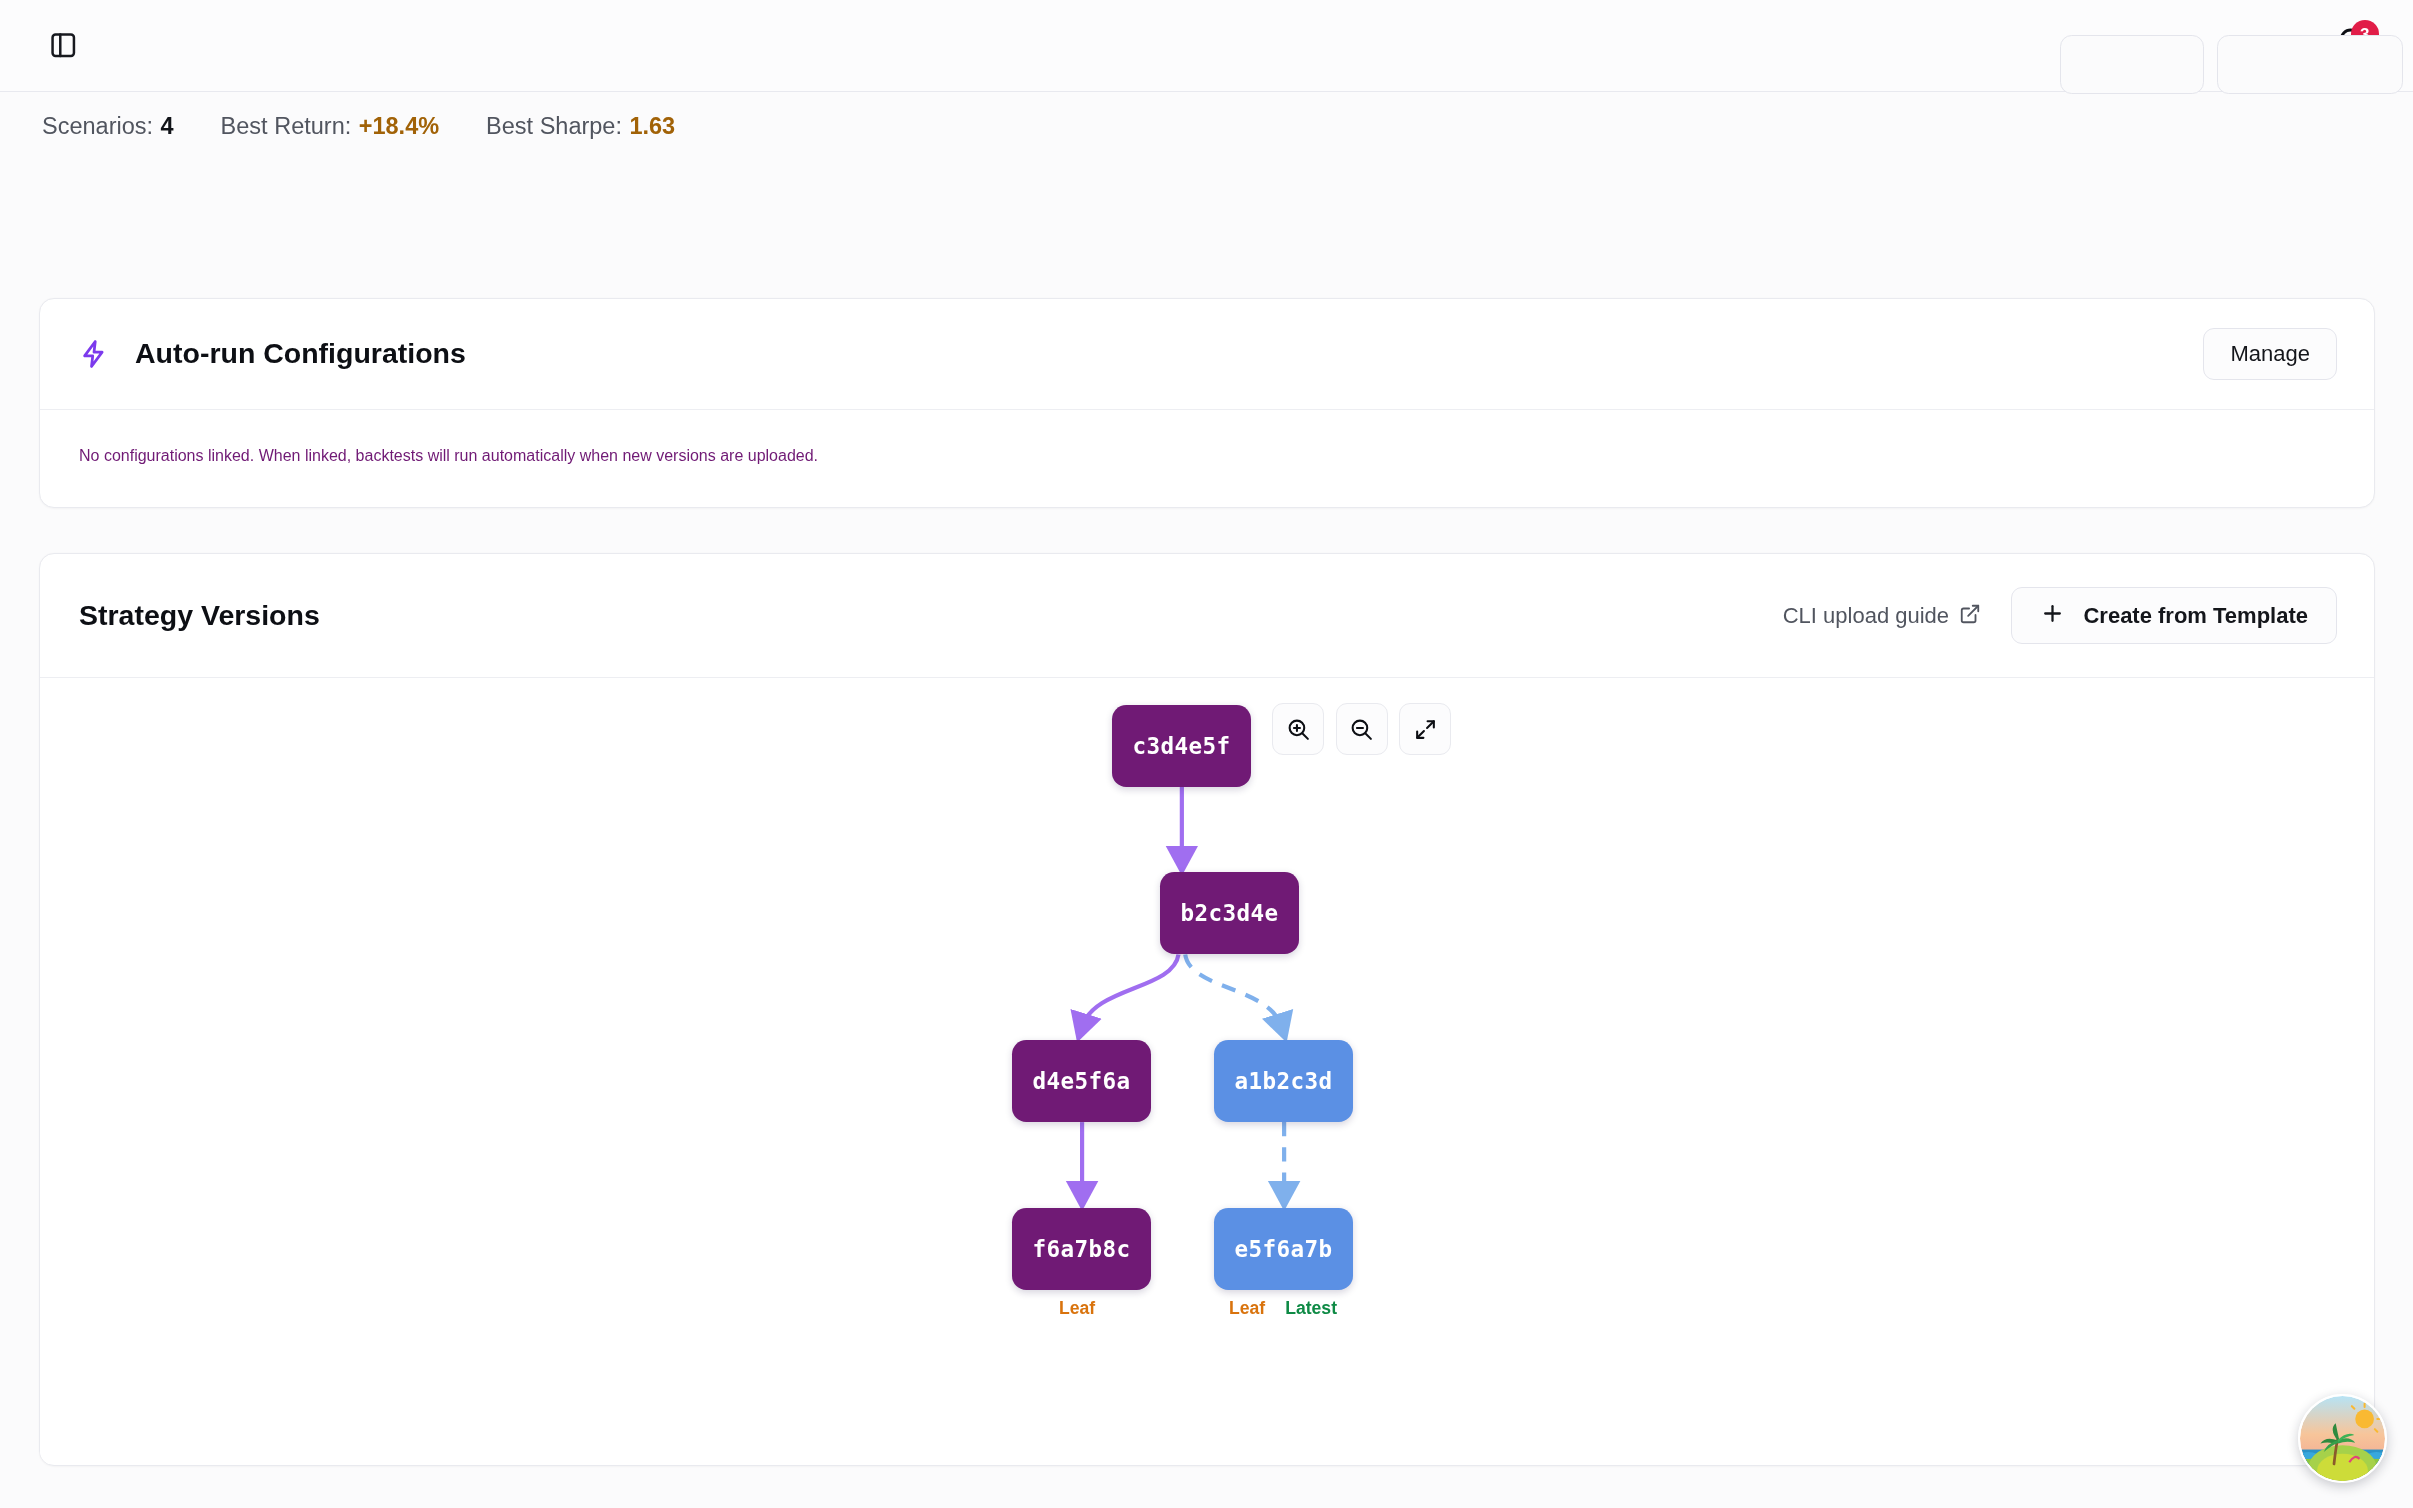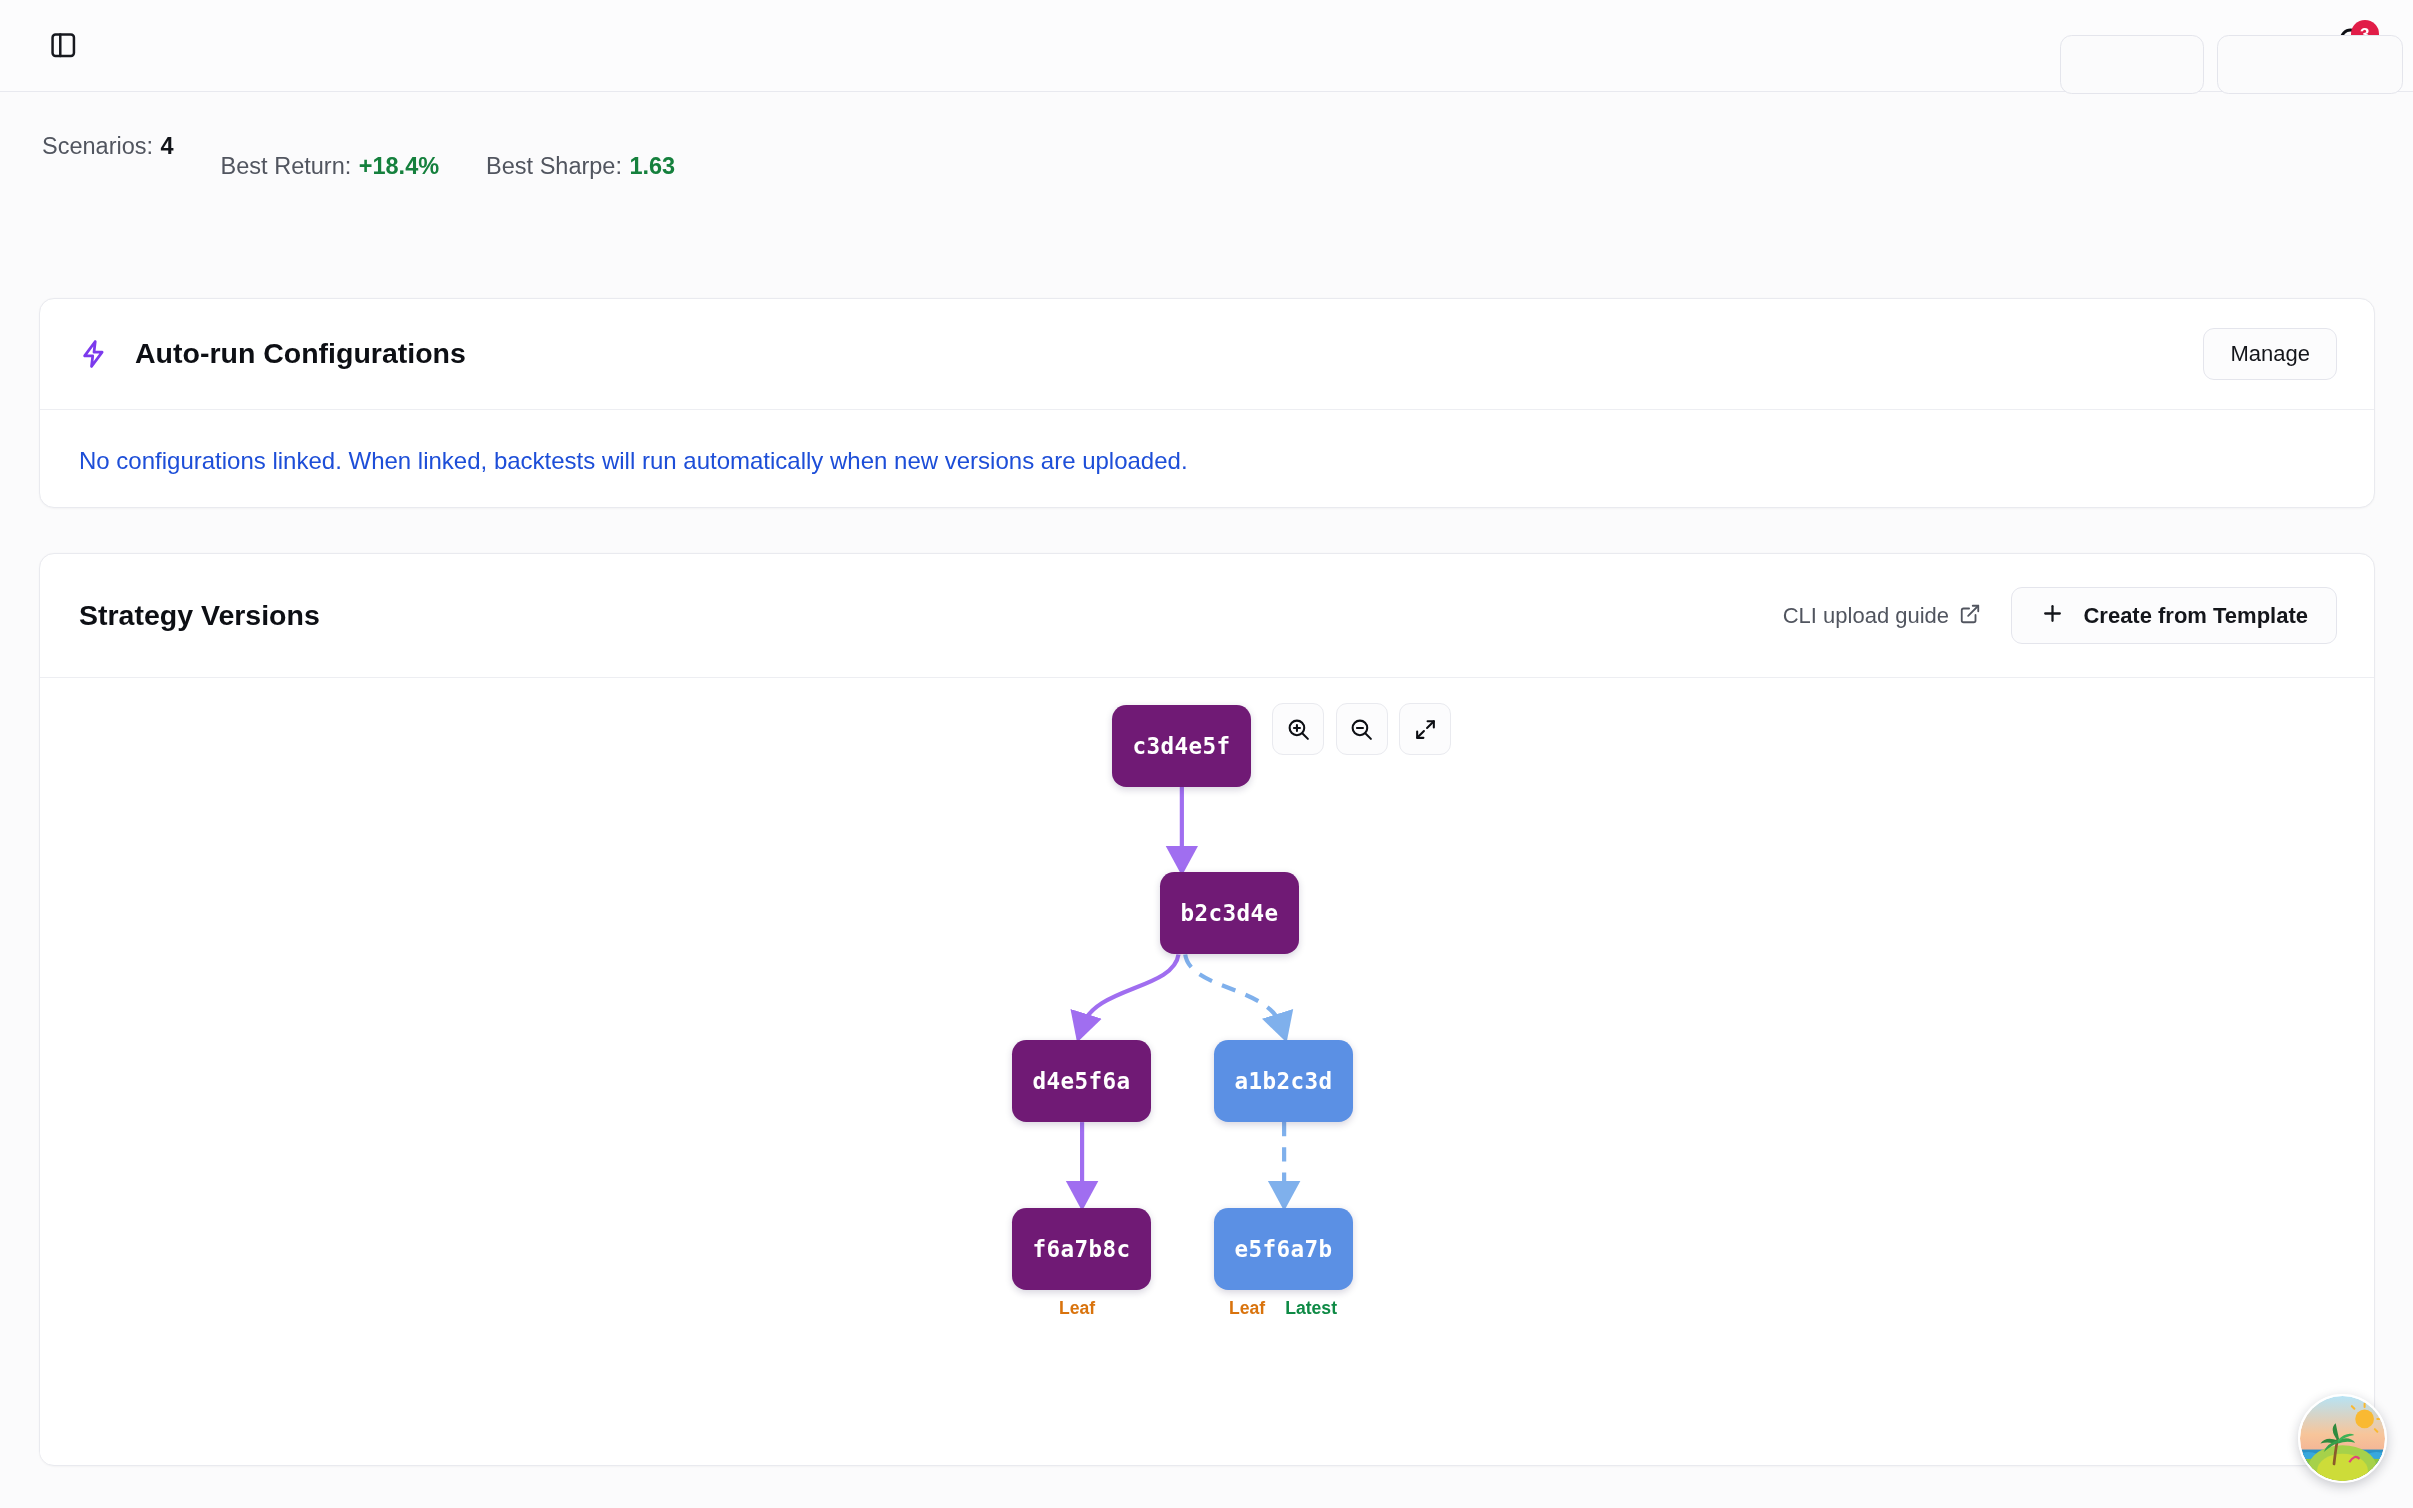--- a/index.html
+++ b/index.html
@@ -78,21 +78,21 @@
     top: 115px; left: 42px;
     display: flex;
     align-items: center;
     gap: 47px;
     font-size: 23.5px;
     line-height: 1;
   }
   .stat { display: flex; align-items: baseline; gap: 7.5px; white-space: nowrap; }
   .stat-label { color: #51555f; }
   .stat-value { font-weight: 700; color: #111318; }
-  .stat-value.green { color: #15803d; margin-top: 40px; }
+  .stat-value.green { color: #a16207; }
 
   
   .tabs {
     position: absolute;
     top: 194px; left: 40px;
     display: inline-flex;
     align-items: center;
     background: #f2f3f5;
     border-radius: 11.7px;
     padding: 5.9px;
@@ -144,22 +144,22 @@
   .card-title {
     font-size: 28.5px;
     font-weight: 700;
     color: #0d0f14;
     line-height: 1;
   }
   .bolt-icon svg { display: block; }
 
   .card-body {
     padding: 37px 39px;
-    font-size: 24px;
-    color: #1d4ed8;
+    font-size: 16px;
+    color: #701a75;
   }
 
   .btn {
     font-family: inherit;
     font-size: 22px;
     color: #14161b;
     background: #fcfcfd;
     border: 1.7px solid #e4e5ec;
     border-radius: 11px;
     padding: 14.2px 26px;

